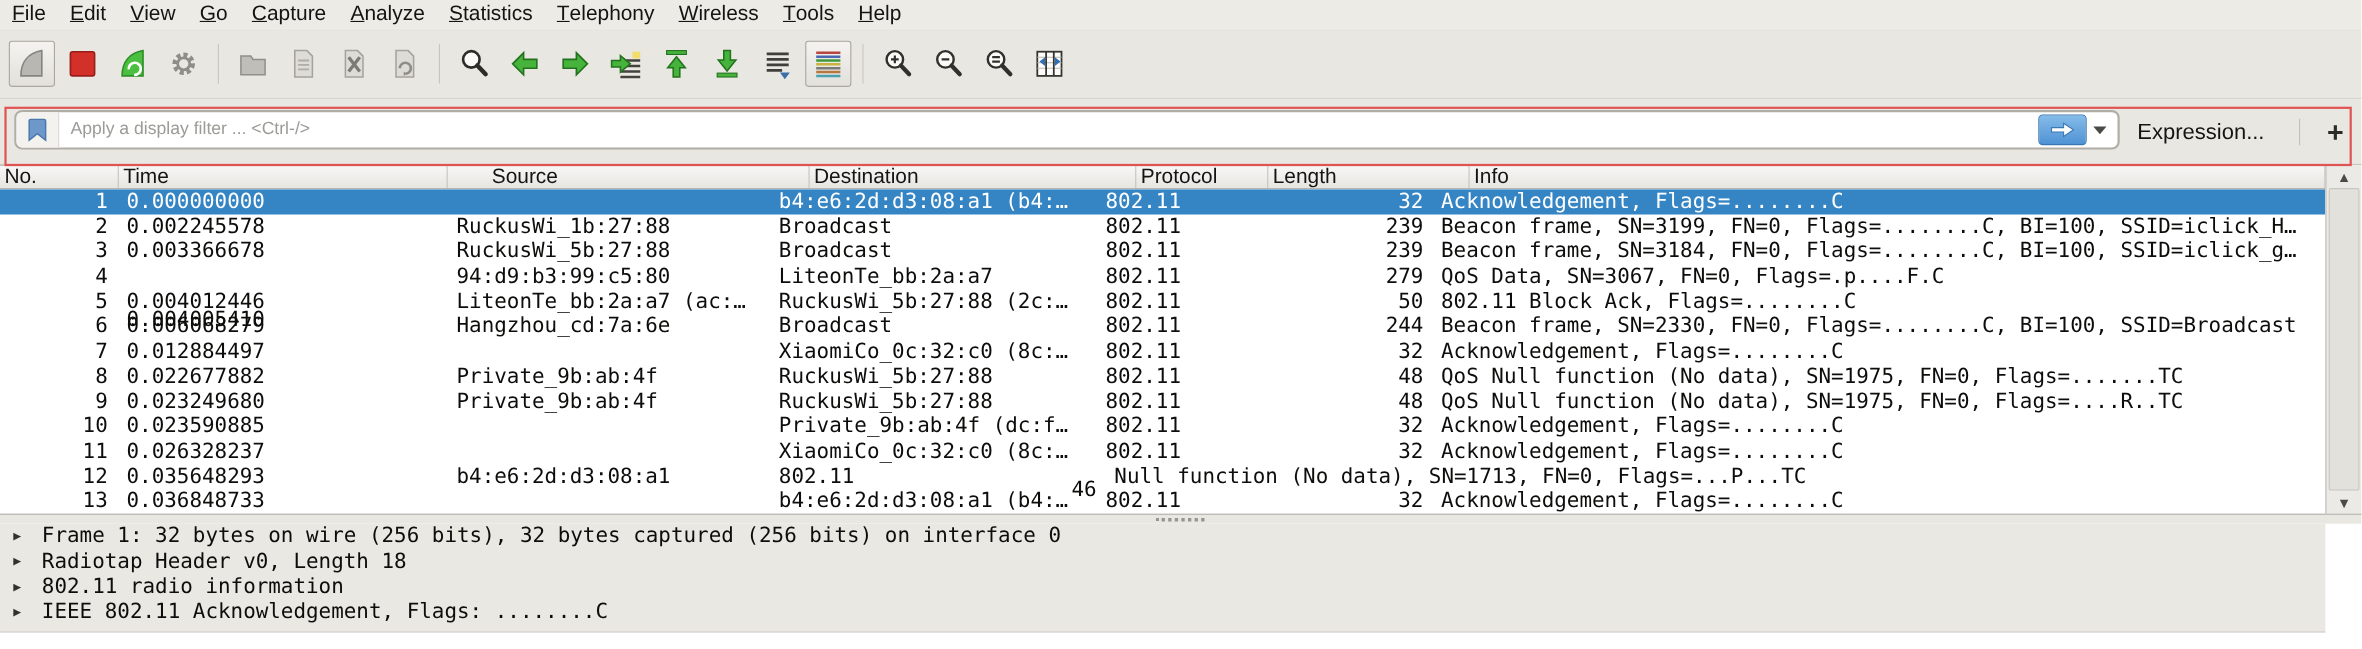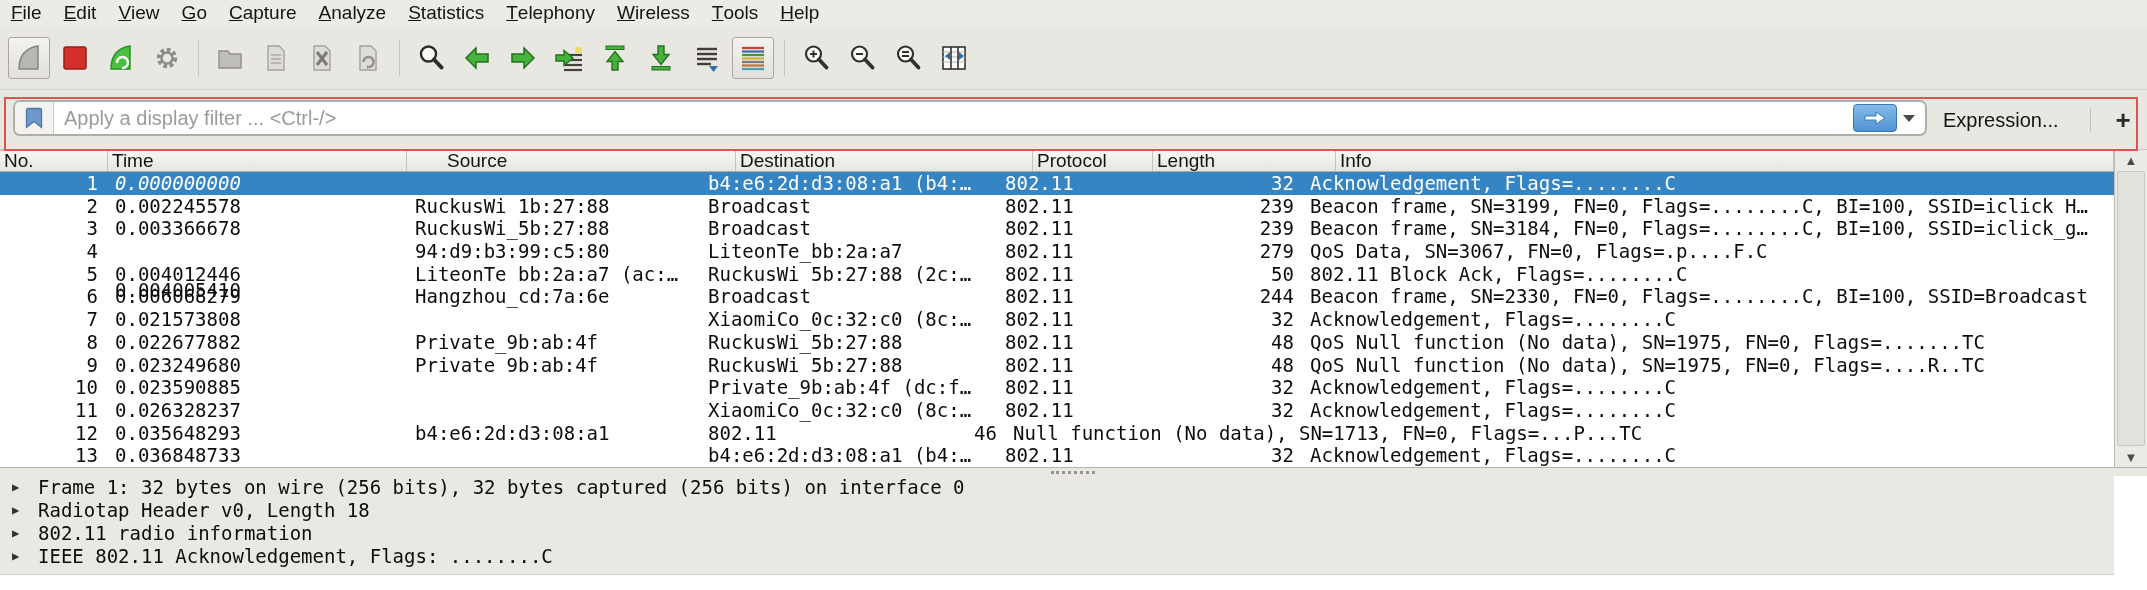--- a/index.html
+++ b/index.html
@@ -20,21 +20,21 @@
   .tsep{width:1px;height:36px;background:#c7c5bf;margin:0 8px;}
 
   
   #filterbar{position:absolute;left:0;top:90px;width:2147px;height:60px;background:#e9e7e2;
              border-bottom:1px solid #c9c7c1;display:flex;align-items:center;box-sizing:border-box;}
   #filter-field{position:absolute;left:13px;top:10px;width:1914px;height:36px;background:#ffffff;
                 border:2px solid #b1aea8;border-radius:7px;display:flex;align-items:center;box-sizing:border-box;}
   #bookmark-btn{width:38px;height:100%;background:#f3f2ef;border-right:1px solid #c8c6c0;
                 border-radius:5px 0 0 5px;display:flex;align-items:center;justify-content:center;}
   #filter-input{flex:1;border:none;outline:none;font-family:"Liberation Sans",sans-serif;
-                font-size:20px;color:#0369a1;padding:0 10px;background:transparent;}
+                font-size:16px;color:#0369a1;padding:0 10px;background:transparent;}
   #filter-input::placeholder{color:#9b9b97;}
   #apply-btn{width:42px;height:26px;border:1px solid #3a77b5;border-radius:4px;
              background:linear-gradient(#85bce9,#4f92d4);display:flex;align-items:center;justify-content:center;margin-right:6px;}
   #apply-caret{width:0;height:0;border-left:6px solid transparent;border-right:6px solid transparent;
                border-top:7px solid #4a4a46;margin-right:10px;}
   #expression-btn{position:absolute;left:1943px;top:0;height:60px;display:flex;align-items:center;font-size:20px;}
   #filter-sep{position:absolute;left:2090px;top:18px;width:1px;height:24px;background:#c2c0ba;}
   #add-filter-btn{position:absolute;left:2103px;top:0;height:60px;width:40px;display:flex;align-items:center;
                   justify-content:center;font-size:26px;font-weight:bold;color:#2b2b28;}
 
@@ -294,21 +294,21 @@
       <div class="hcell" style="width: 299px;">Time</div>
       <div class="hcell" style="width: 293px; margin-left: 36px;">Source</div>
       <div class="hcell" style="width: 297px;">Destination</div>
       <div class="hcell" style="width: 120px;">Protocol</div>
       <div class="hcell" style="width: 183px;">Length</div>
       <div class="hcell" style="flex: 1 1 0%;">Info</div>
     </div>
   <div id="list-body">
       <div class="prow sel">
         <div class="pcell no" style="width: 108px;">1</div>
-        <div class="pcell time" style="width: 299px; font-style: italic;">0.000000000</div>
+        <div class="pcell time" style="width: 299px;">0.000000000</div>
         <div class="pcell source" style="width: 293px;"></div>
         <div class="pcell destination" style="width: 297px;">b4:e6:2d:d3:08:a1 (b4:…</div>
         <div class="pcell protocol" style="width: 120px;">802.11</div>
         <div class="pcell length" style="width: 183px;">32</div>
         <div class="pcell info" style="flex: 1 1 0%;">Acknowledgement, Flags=........C</div>
       </div>
       <div class="prow">
         <div class="pcell no" style="width: 108px;">2</div>
         <div class="pcell time" style="width: 299px;">0.002245578</div>
         <div class="pcell source" style="width: 293px;">RuckusWi_1b:27:88</div>
@@ -348,21 +348,21 @@
         <div class="pcell no" style="width: 108px;">6</div>
         <div class="pcell time" style="width: 299px;">0.006068279</div>
         <div class="pcell source" style="width: 293px;">Hangzhou_cd:7a:6e</div>
         <div class="pcell destination" style="width: 297px;">Broadcast</div>
         <div class="pcell protocol" style="width: 120px;">802.11</div>
         <div class="pcell length" style="width: 183px;">244</div>
         <div class="pcell info" style="flex: 1 1 0%;">Beacon frame, SN=2330, FN=0, Flags=........C, BI=100, SSID=Broadcast</div>
       </div>
       <div class="prow">
         <div class="pcell no" style="width: 108px;">7</div>
-        <div class="pcell time" style="width: 299px;">0.021573808</div>
+        <div class="pcell time" style="width: 299px;">0.012884497</div>
         <div class="pcell source" style="width: 293px;"></div>
         <div class="pcell destination" style="width: 297px;">XiaomiCo_0c:32:c0 (8c:…</div>
         <div class="pcell protocol" style="width: 120px;">802.11</div>
         <div class="pcell length" style="width: 183px;">32</div>
         <div class="pcell info" style="flex: 1 1 0%;">Acknowledgement, Flags=........C</div>
       </div>
       <div class="prow">
         <div class="pcell no" style="width: 108px;">8</div>
         <div class="pcell time" style="width: 299px;">0.022677882</div>
         <div class="pcell source" style="width: 293px;">Private_9b:ab:4f</div>
@@ -396,21 +396,21 @@
         <div class="pcell destination" style="width: 297px;">XiaomiCo_0c:32:c0 (8c:…</div>
         <div class="pcell protocol" style="width: 120px;">802.11</div>
         <div class="pcell length" style="width: 183px;">32</div>
         <div class="pcell info" style="flex: 1 1 0%;">Acknowledgement, Flags=........C</div>
       </div>
       <div class="prow">
         <div class="pcell no" style="width: 108px;">12</div>
         <div class="pcell time" style="width: 299px;">0.035648293</div>
         <div class="pcell source" style="width: 293px;">b4:e6:2d:d3:08:a1</div>
         <div class="pcell protocol" style="width: 120px;">802.11</div>
-        <div class="pcell length" style="width: 183px;">46</div>
+        <div class="pcell length" style="width: 183px; margin-top: 12px;">46</div>
         <div class="pcell info" style="flex: 1 1 0%;">Null function (No data), SN=1713, FN=0, Flags=...P...TC</div>
       </div>
       <div class="prow">
         <div class="pcell no" style="width: 108px; padding-left: 33px;">13</div>
         <div class="pcell time" style="width: 299px;">0.036848733</div>
         <div class="pcell source" style="width: 293px;"></div>
         <div class="pcell destination" style="width: 297px;">b4:e6:2d:d3:08:a1 (b4:…</div>
         <div class="pcell protocol" style="width: 120px;">802.11</div>
         <div class="pcell length" style="width: 183px;">32</div>
         <div class="pcell info" style="flex: 1 1 0%;">Acknowledgement, Flags=........C</div>

